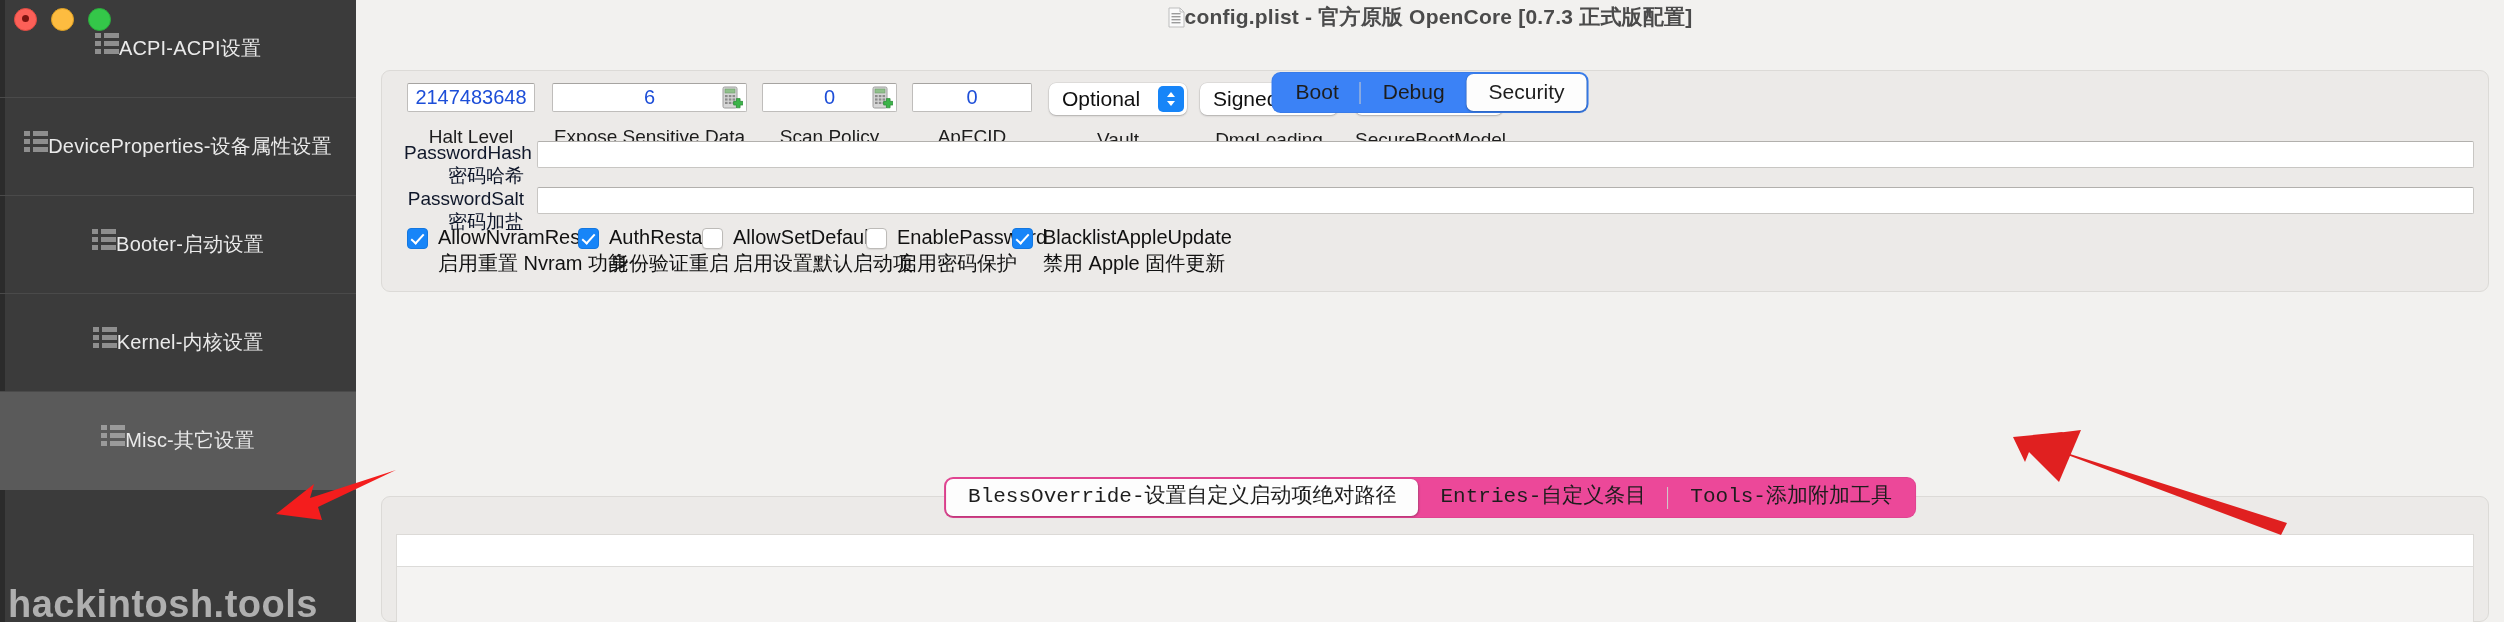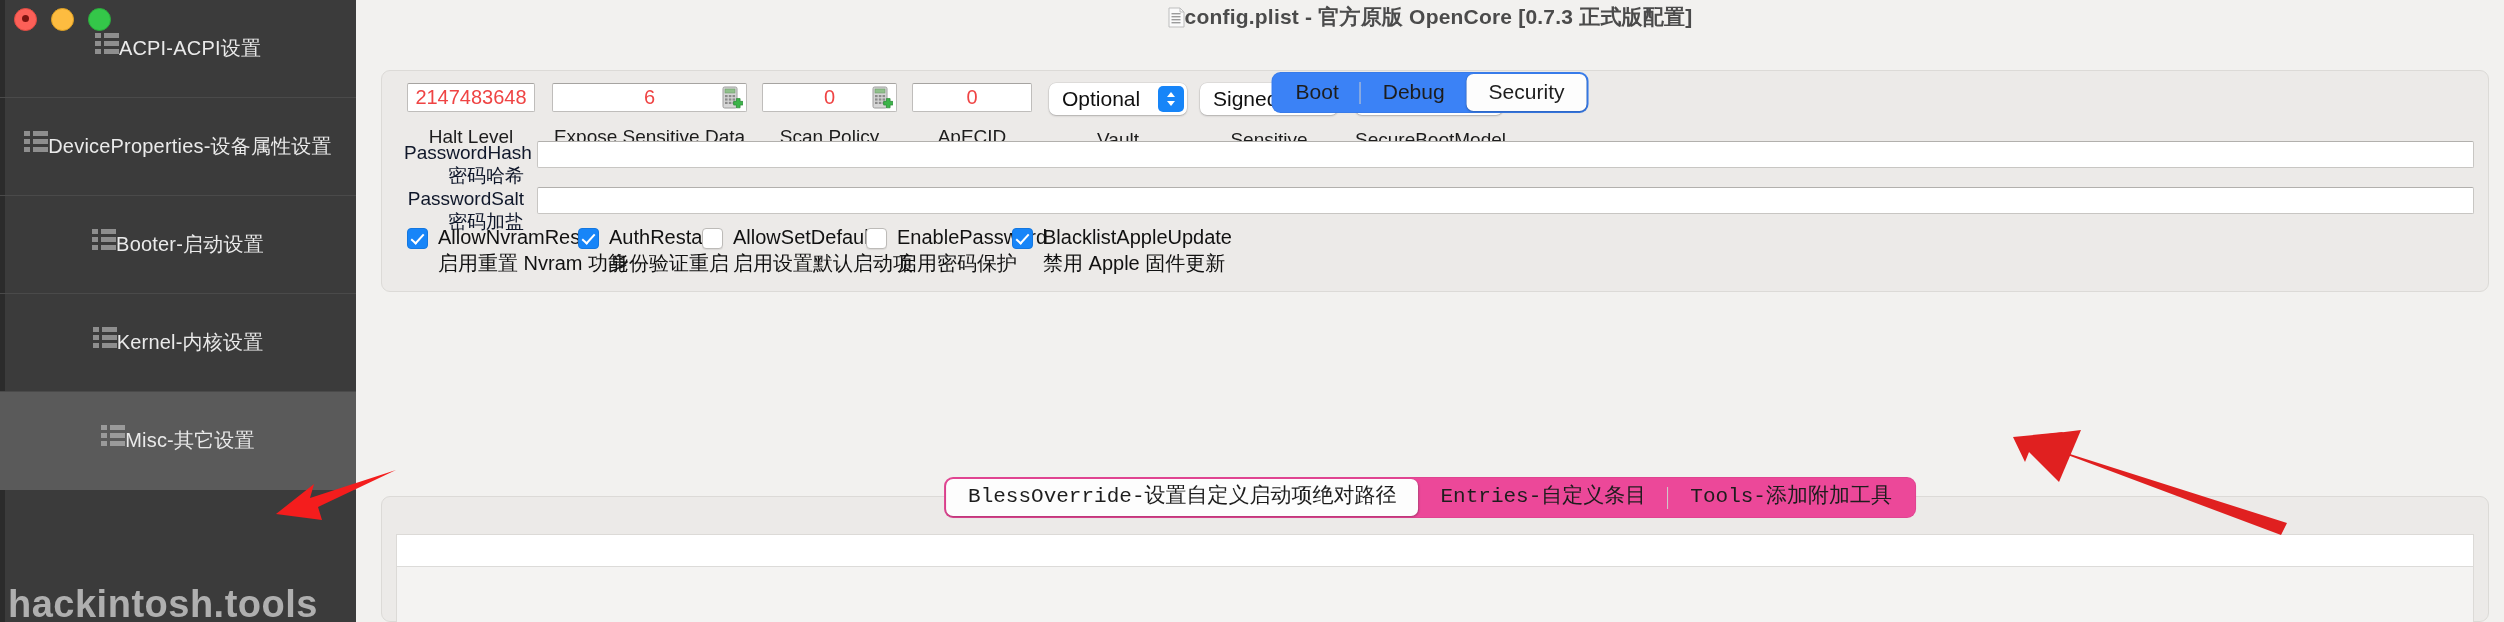--- a/index.html
+++ b/index.html
@@ -197,21 +197,21 @@
     height: 29px;
     background: #ffffff;
     border: 1px solid #bfbdbb;
     border-top-color: #a6a4a1;
     border-radius: 2px;
     box-sizing: border-box;
     display: flex;
     align-items: center;
     justify-content: center;
     font-size: 20px;
-    color: #ef4444;
+    color: #1d4ed8;
   }
   .calc-icon {
     position: absolute;
     right: 3px;
     top: 2px;
     width: 22px;
     height: 24px;
   }
   .field-caption {
     margin-top: 14px;
@@ -558,21 +558,21 @@
         <div class="field" style="left:818px; width:138px;">
           <div class="popup">
             <span>Signed</span>
             <span class="stepper">
               <svg viewBox="0 0 14 18" width="14" height="18">
                   <path d="M7 2 L11 7 H3 Z" fill="#fff"></path>
                   <path d="M7 16 L11 11 H3 Z" fill="#fff"></path>
                 </svg>
             </span>
           </div>
-          <div class="field-caption">Sensitive</div>
+          <div class="field-caption">DmgLoading</div>
         </div>
 
         <div class="field" style="left:973px; width:148px;">
           <div class="popup">
             <span>Default</span>
             <span class="stepper">
               <svg viewBox="0 0 14 18" width="14" height="18">
                   <path d="M7 2 L11 7 H3 Z" fill="#fff"></path>
                   <path d="M7 16 L11 11 H3 Z" fill="#fff"></path>
                 </svg>

